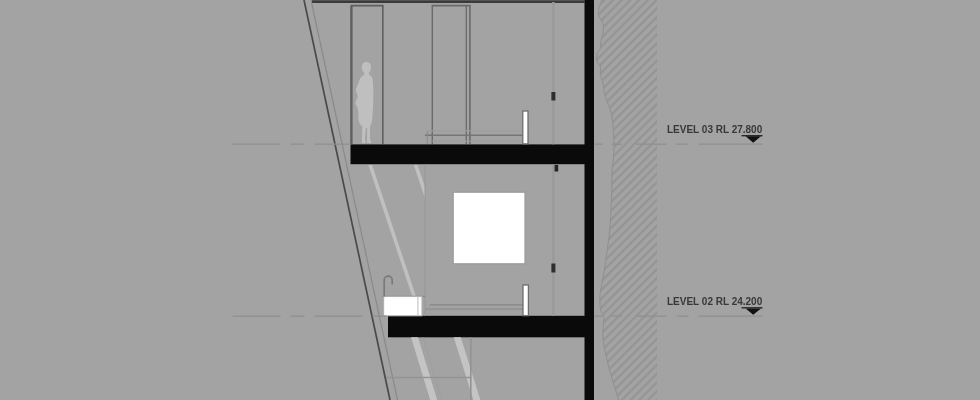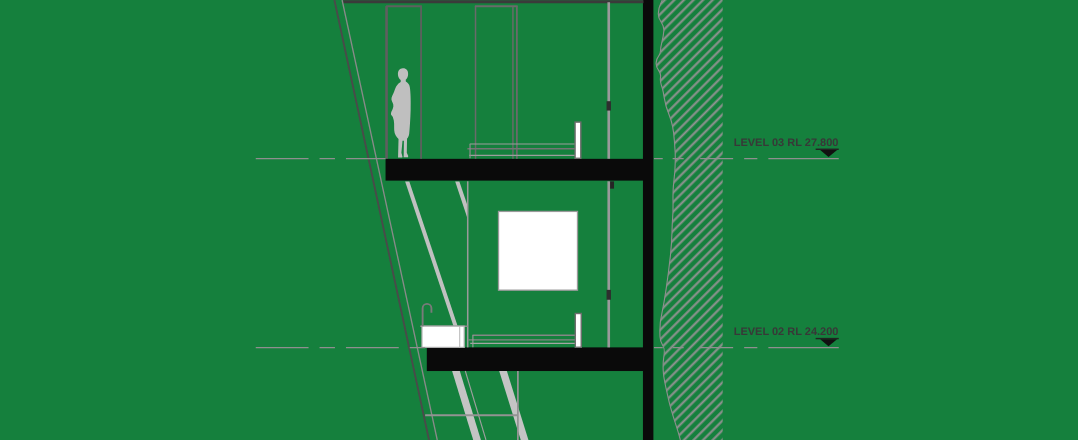--- a/index.html
+++ b/index.html
@@ -1,16 +1,16 @@
 <!DOCTYPE html>
 <html><head>
 <meta charset="utf-8">
 <style>
   html,body{margin:0;padding:0;background:#fff;}
-  #stage{position:relative;width:980px;height:400px;background:#15803d;overflow:hidden;
+  #stage{position:relative;width:980px;height:400px;background:#a3a3a3;overflow:hidden;
     font-family:"Liberation Sans", sans-serif;}
   svg{display:block;filter:blur(0.38px);}
 </style>
 </head>
 <body>
 <div id="stage">
 <svg width="980" height="400" viewBox="0 0 980 400">
   <defs>
     <pattern id="earthHatch" width="6.15" height="6.15" patternUnits="userSpaceOnUse" patternTransform="rotate(45)">
       <line x1="3" y1="-1" x2="3" y2="7.15" stroke="#929292" stroke-width="1.9"></line>

